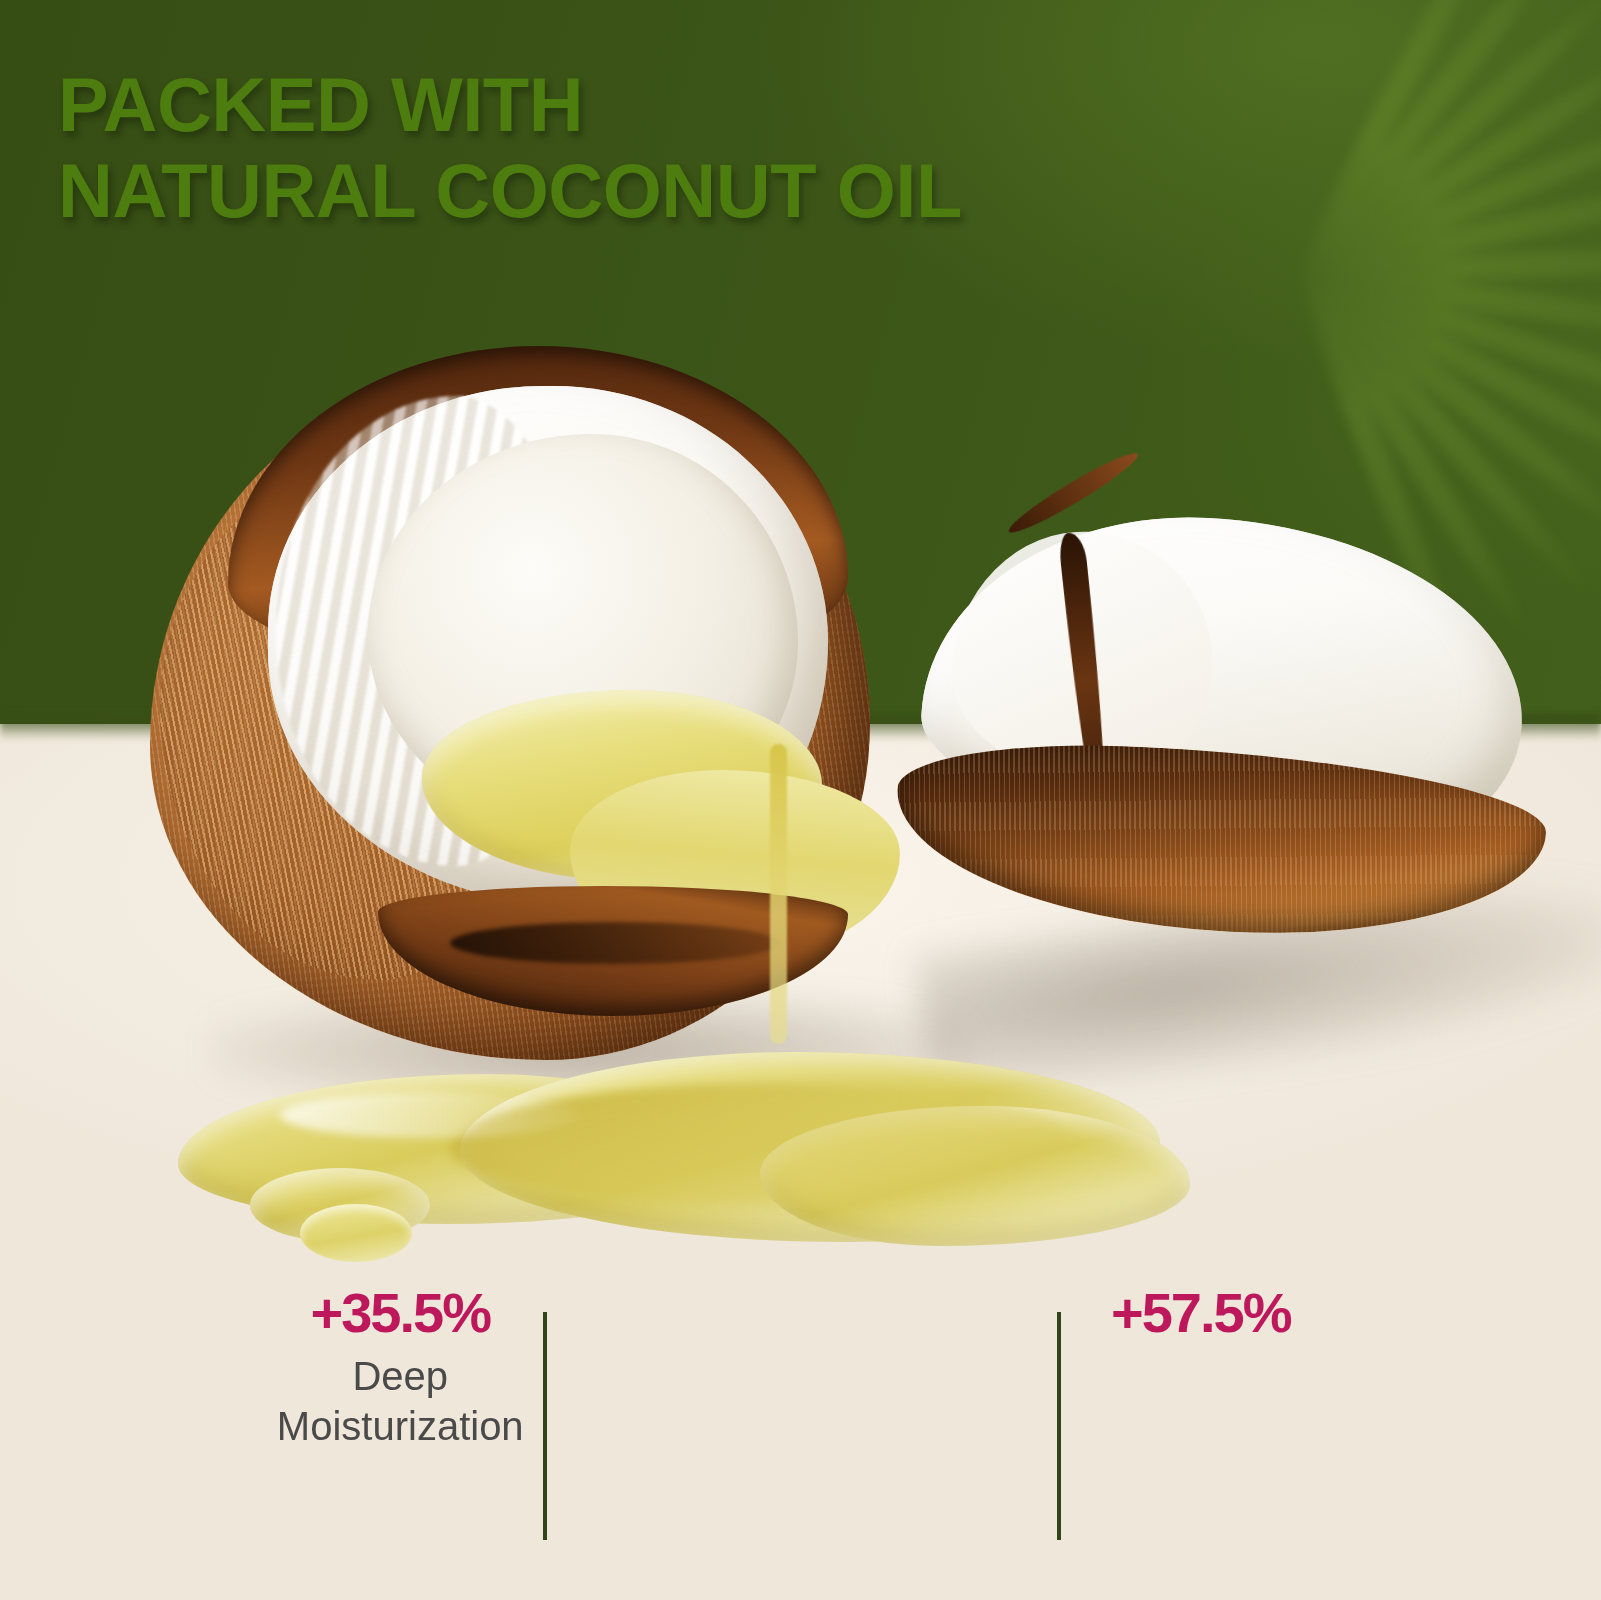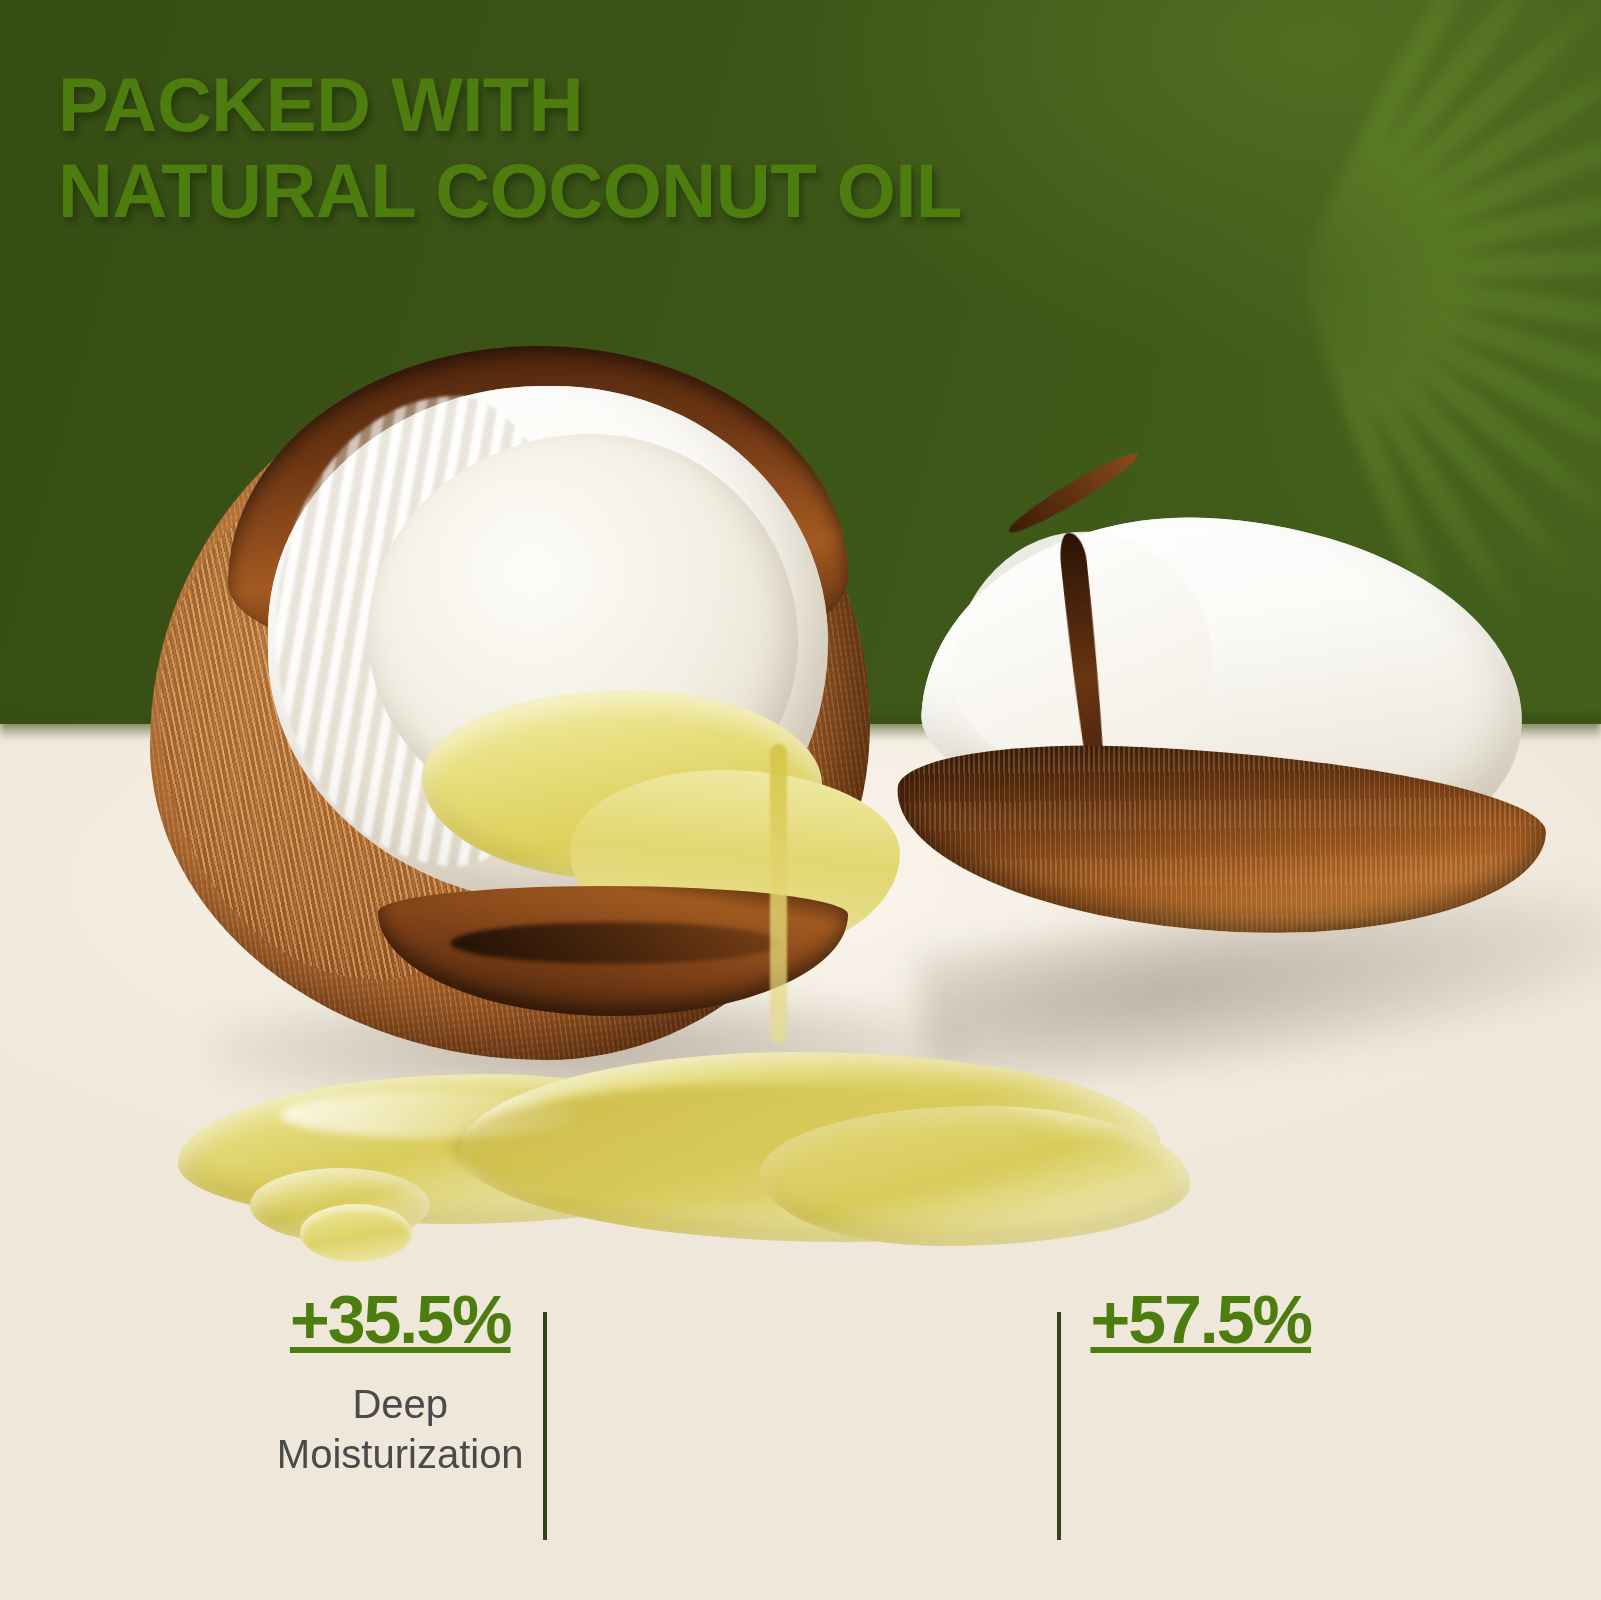--- a/index.html
+++ b/index.html
@@ -299,29 +299,28 @@
     width: 1601px;
     display: flex;
     align-items: flex-start;
   }
   .stat {
     flex: 1 1 0;
     text-align: center;
     padding: 0 8px;
   }
   .stat-value {
-    color: #4d7c0f;
-    font-size: 68px;
+    color: #be185d;
+    font-size: 56px;
     font-weight: 800;
     line-height: 1.0;
     letter-spacing: -2px;
-    text-decoration: underline;
   }
   .stat-label {
-    margin-top: 26px;
+    margin-top: 10px;
     color: #4a4a4a;
     font-size: 40px;
     font-weight: 400;
     line-height: 1.25;
     white-space: pre-line;
   }
   .divider {
     position: absolute;
     top: 1312px;
     width: 4px;

